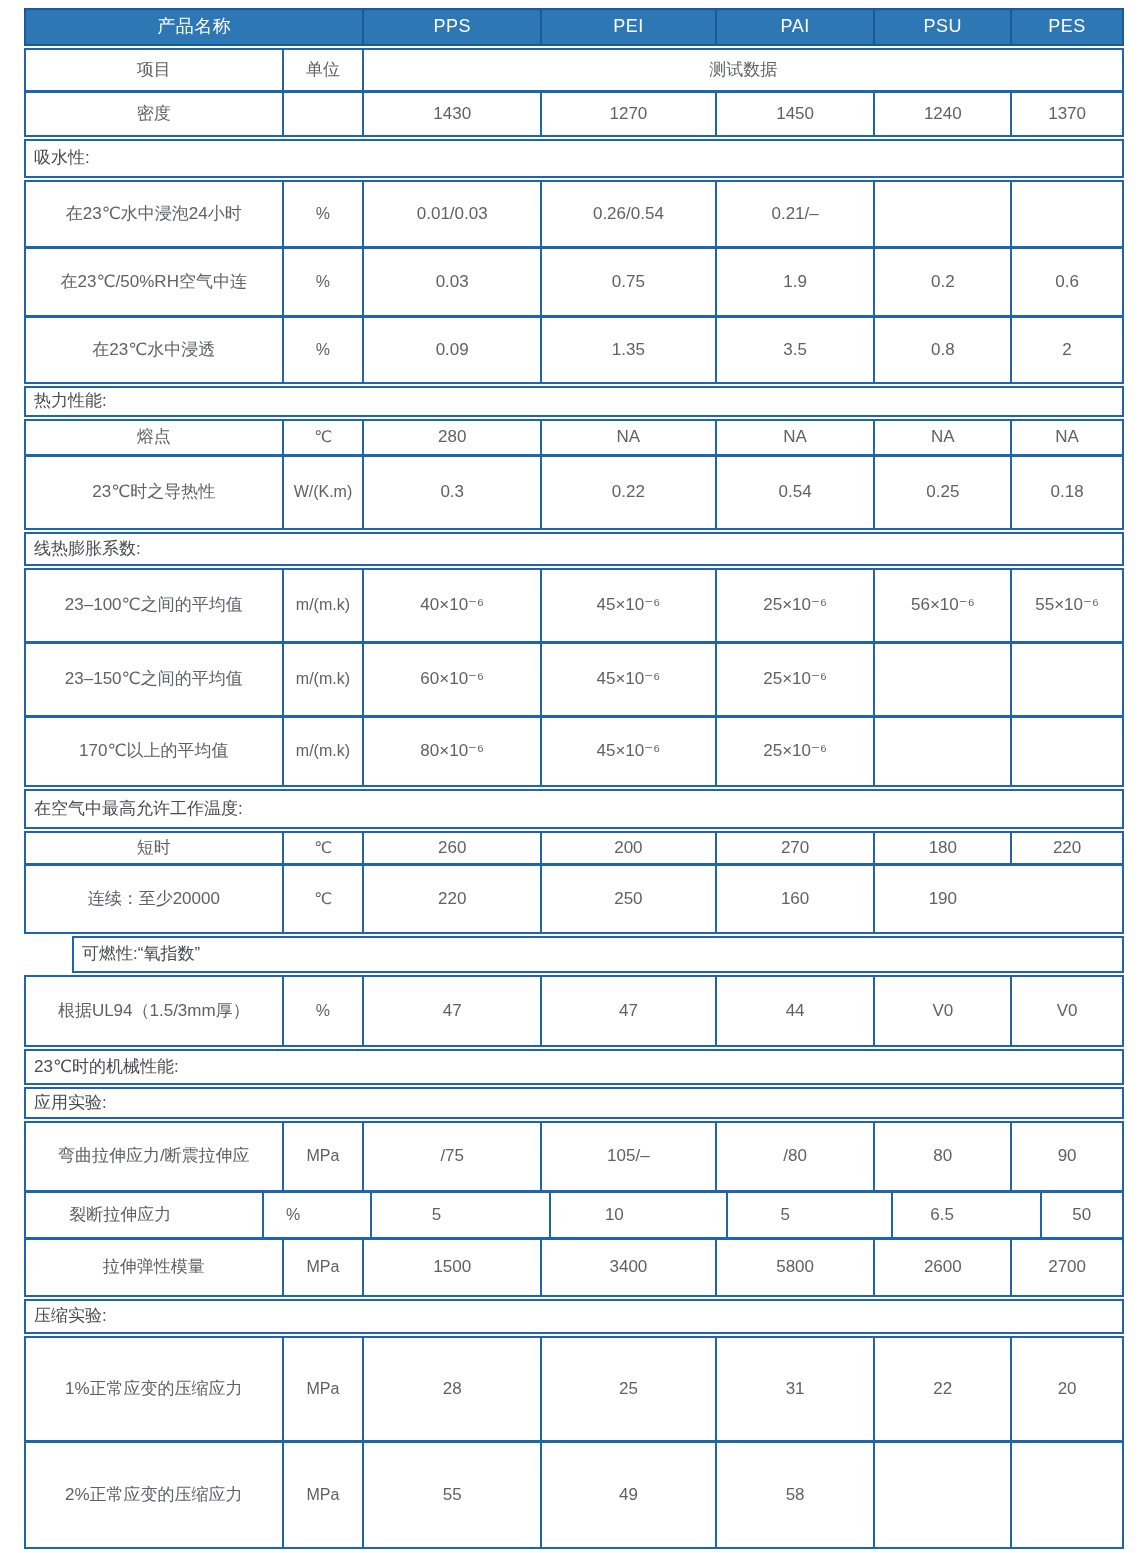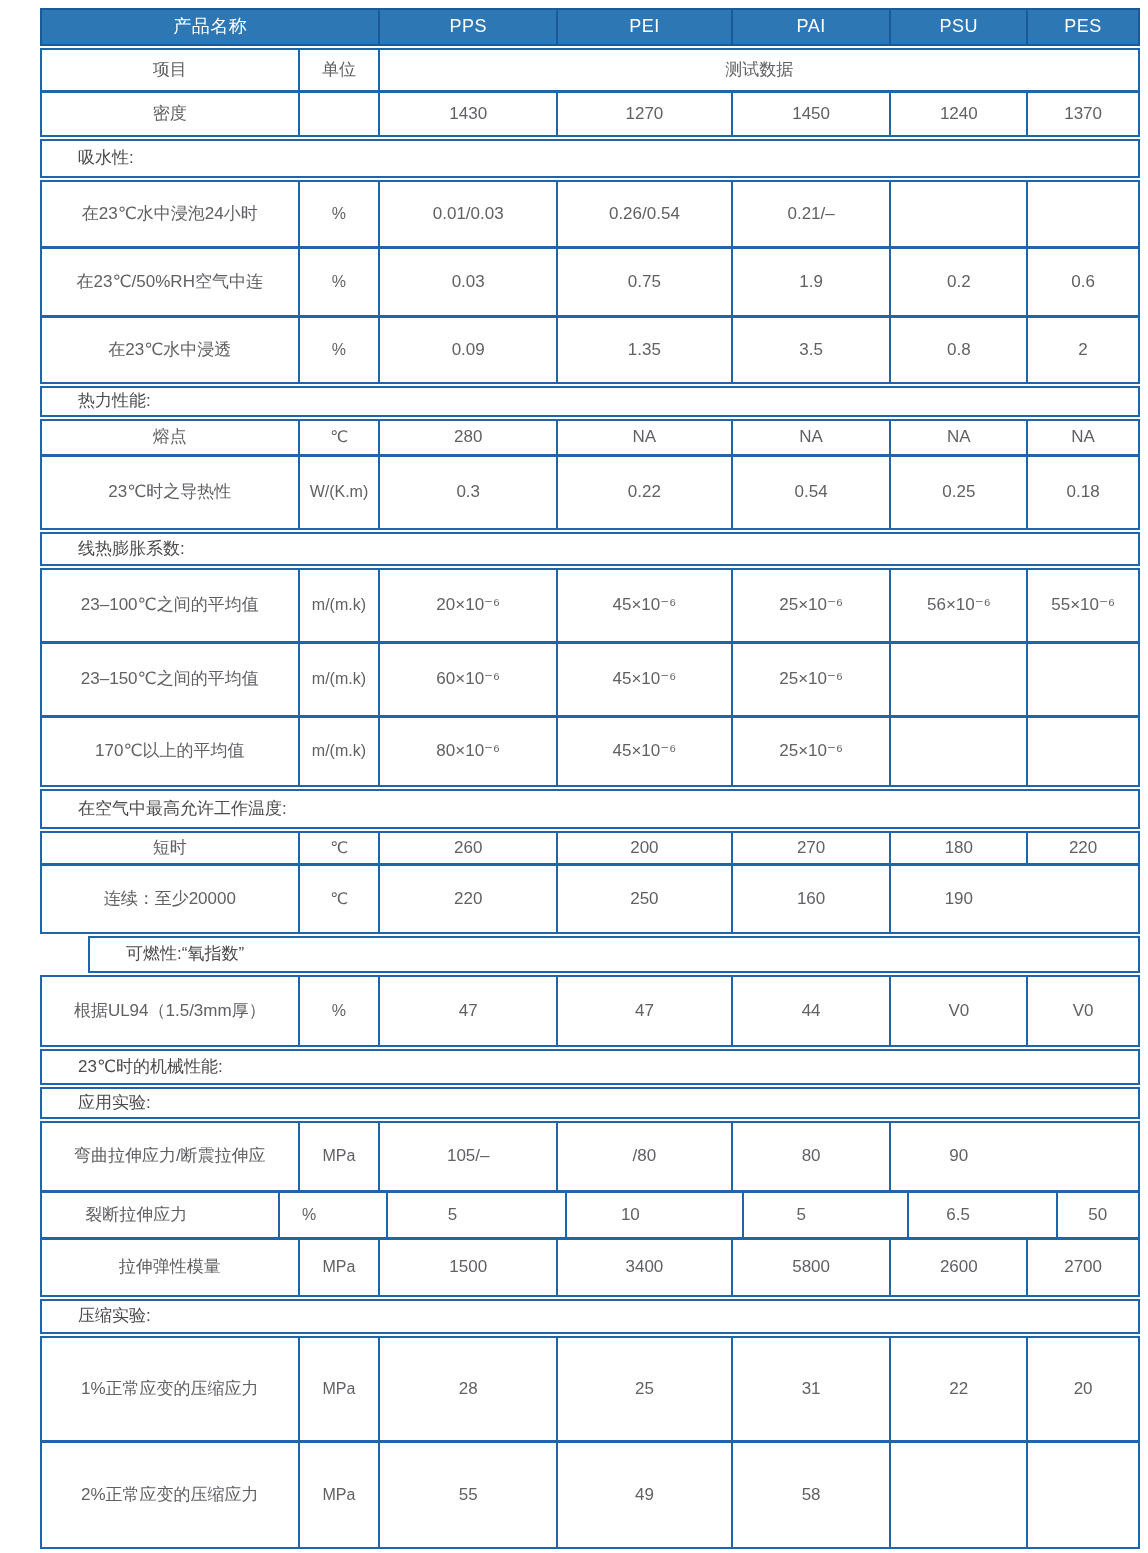--- a/index.html
+++ b/index.html
@@ -8,42 +8,42 @@
     --hdr-bd:#1a5a96;      
     --txt:#606164;         
     --sec-txt:#4a4b4d;     
   }
   *{box-sizing:border-box;}
   html,body{margin:0;padding:0;background:#ffffff;}
   body{
     width:1148px;height:1553px;position:relative;overflow:hidden;
     font-family:"Liberation Sans","DejaVu Sans",sans-serif;
   }
-  .tbl{position:absolute;left:40px;top:8px;width:1100px;}
+  .tbl{position:absolute;left:24px;top:8px;width:1100px;}
   .row{
     display:grid;
     grid-template-columns:256fr 81fr 178fr 175fr 159fr 137fr 112fr;
     border:2px solid var(--bd);
     background:#fff;
   }
   .row + .row{margin-top:-1px;}
   .row.section{margin-top:2px;}
   .row.section + .row{margin-top:2px;}
   .row.head + .row{margin-top:2px;}
   .cell{
     border-left:2px solid var(--bd);
     display:flex;align-items:center;justify-content:center;
     text-align:center;color:var(--txt);font-size:17px;
     padding:2px 4px;line-height:1.3;
   }
   .cell:first-child{border-left:none;}
   .cell.unit{font-size:16px;}
   .span2{grid-column:1 / 3;}
   .span5{grid-column:3 / 8;}
-  .full{grid-column:1 / -1;justify-content:flex-start;padding-left:36px;color:var(--sec-txt);text-align:right;}
+  .full{grid-column:1 / -1;justify-content:flex-start;padding-left:8px;color:var(--sec-txt);text-align:right;}
   .row.head{background:var(--hdr-bg);border-color:var(--hdr-bd);}
   .row.head .cell{color:#ffffff;border-left-color:var(--hdr-bd);font-size:18px;letter-spacing:.5px;}
 </style>
 </head>
 <body>
 
 <div class="tbl">
     <div class="row head" style="min-height: 38px;">
       <div class="cell span2">产品名称</div>
       <div class="cell">PPS</div>
@@ -116,21 +116,21 @@
       <div class="cell val">0.54</div>
       <div class="cell val">0.25</div>
       <div class="cell val">0.18</div>
     </div>
     <div class="row section" style="min-height: 34px;">
       <div class="cell full">线热膨胀系数:</div>
     </div>
     <div class="row data" style="min-height: 75px;">
       <div class="cell lbl">23–100℃之间的平均值</div>
       <div class="cell unit">m/(m.k)</div>
-      <div class="cell val">20×10⁻⁶</div>
+      <div class="cell val">40×10⁻⁶</div>
       <div class="cell val">45×10⁻⁶</div>
       <div class="cell val">25×10⁻⁶</div>
       <div class="cell val">56×10⁻⁶</div>
       <div class="cell val">55×10⁻⁶</div>
     </div>
     <div class="row data" style="min-height: 75px;">
       <div class="cell lbl">23–150℃之间的平均值</div>
       <div class="cell unit">m/(m.k)</div>
       <div class="cell val">60×10⁻⁶</div>
       <div class="cell val">45×10⁻⁶</div>
@@ -181,20 +181,21 @@
     </div>
     <div class="row section" style="min-height: 36px;">
       <div class="cell full">23℃时的机械性能:</div>
     </div>
     <div class="row section" style="min-height: 32px;">
       <div class="cell full">应用实验:</div>
     </div>
     <div class="row data" style="min-height: 71px;">
       <div class="cell lbl">弯曲拉伸应力/断震拉伸应</div>
       <div class="cell unit">MPa</div>
+      <div class="cell val">/75</div>
       <div class="cell val">105/–</div>
       <div class="cell val">/80</div>
       <div class="cell val">80</div>
       <div class="cell val">90</div>
     </div>
     <div class="row data" style="min-height: 48px; gap: 48px;">
       <div class="cell lbl">裂断拉伸应力</div>
       <div class="cell unit">%</div>
       <div class="cell val">5</div>
       <div class="cell val">10</div>

